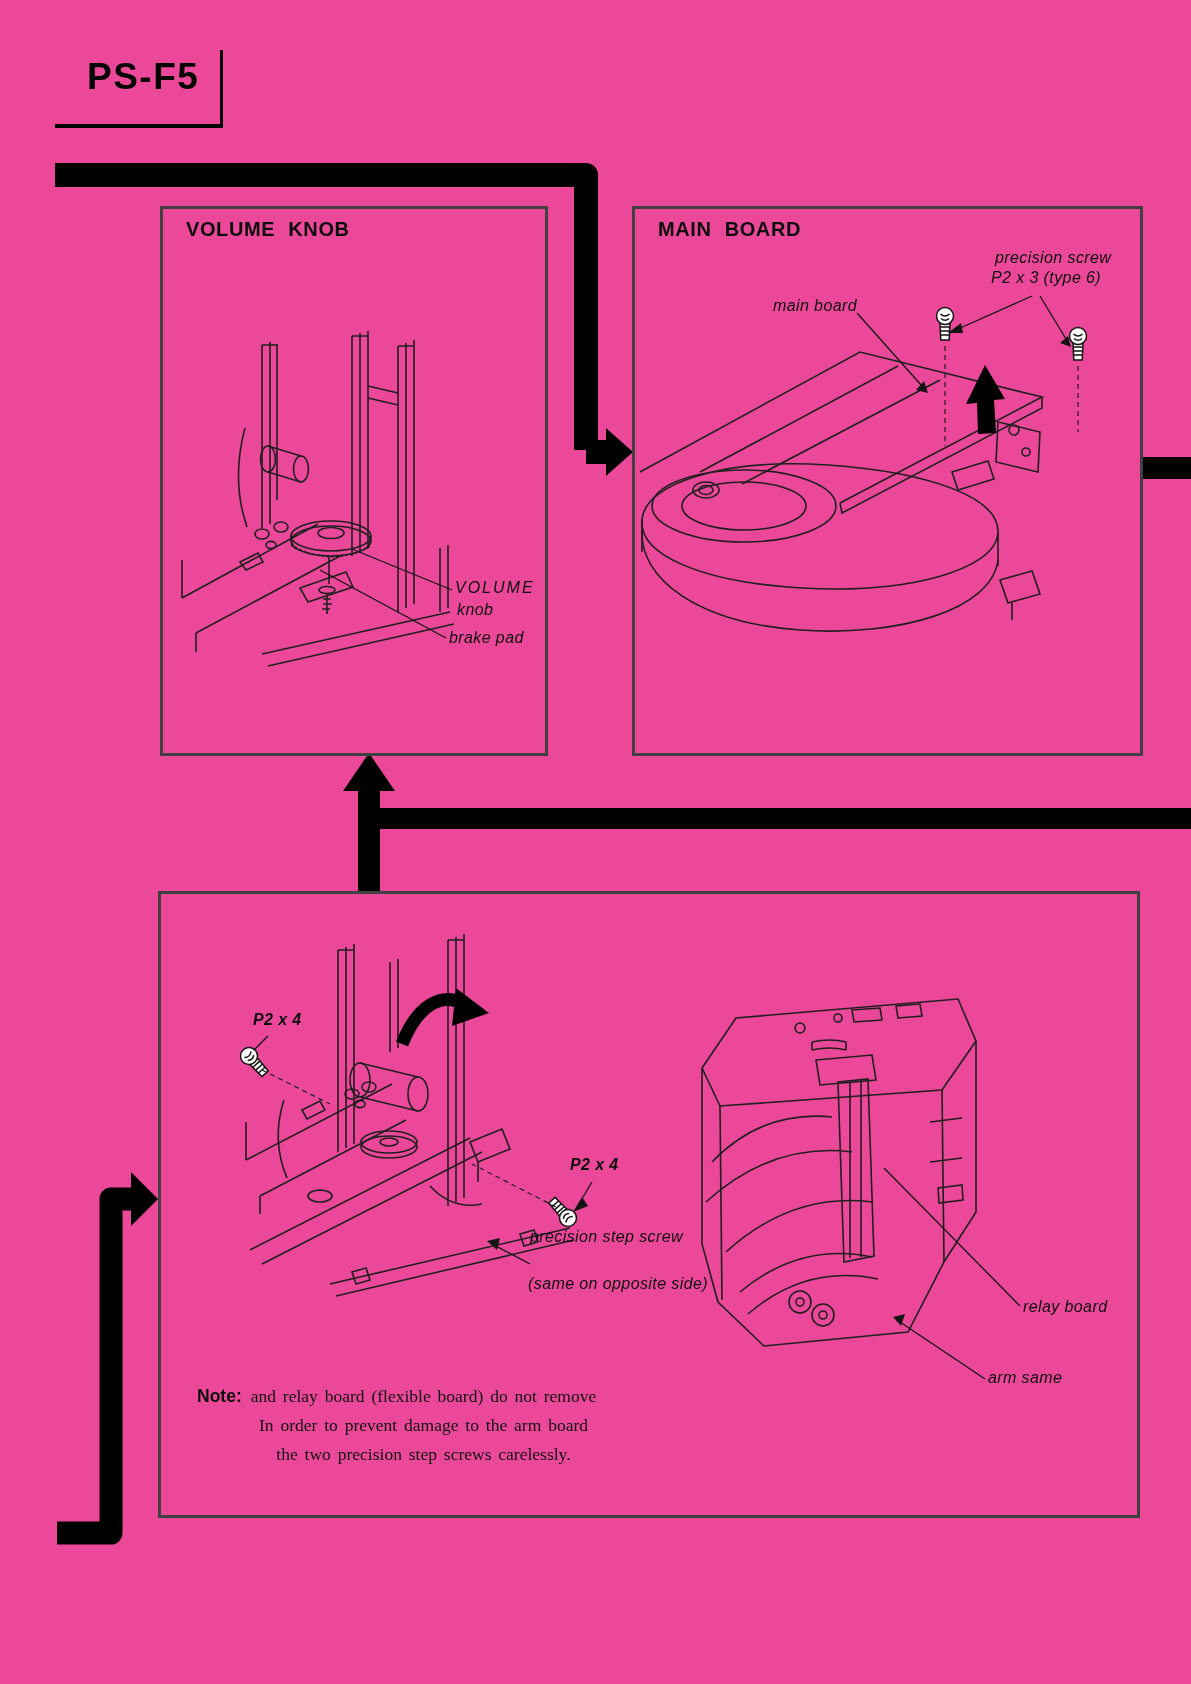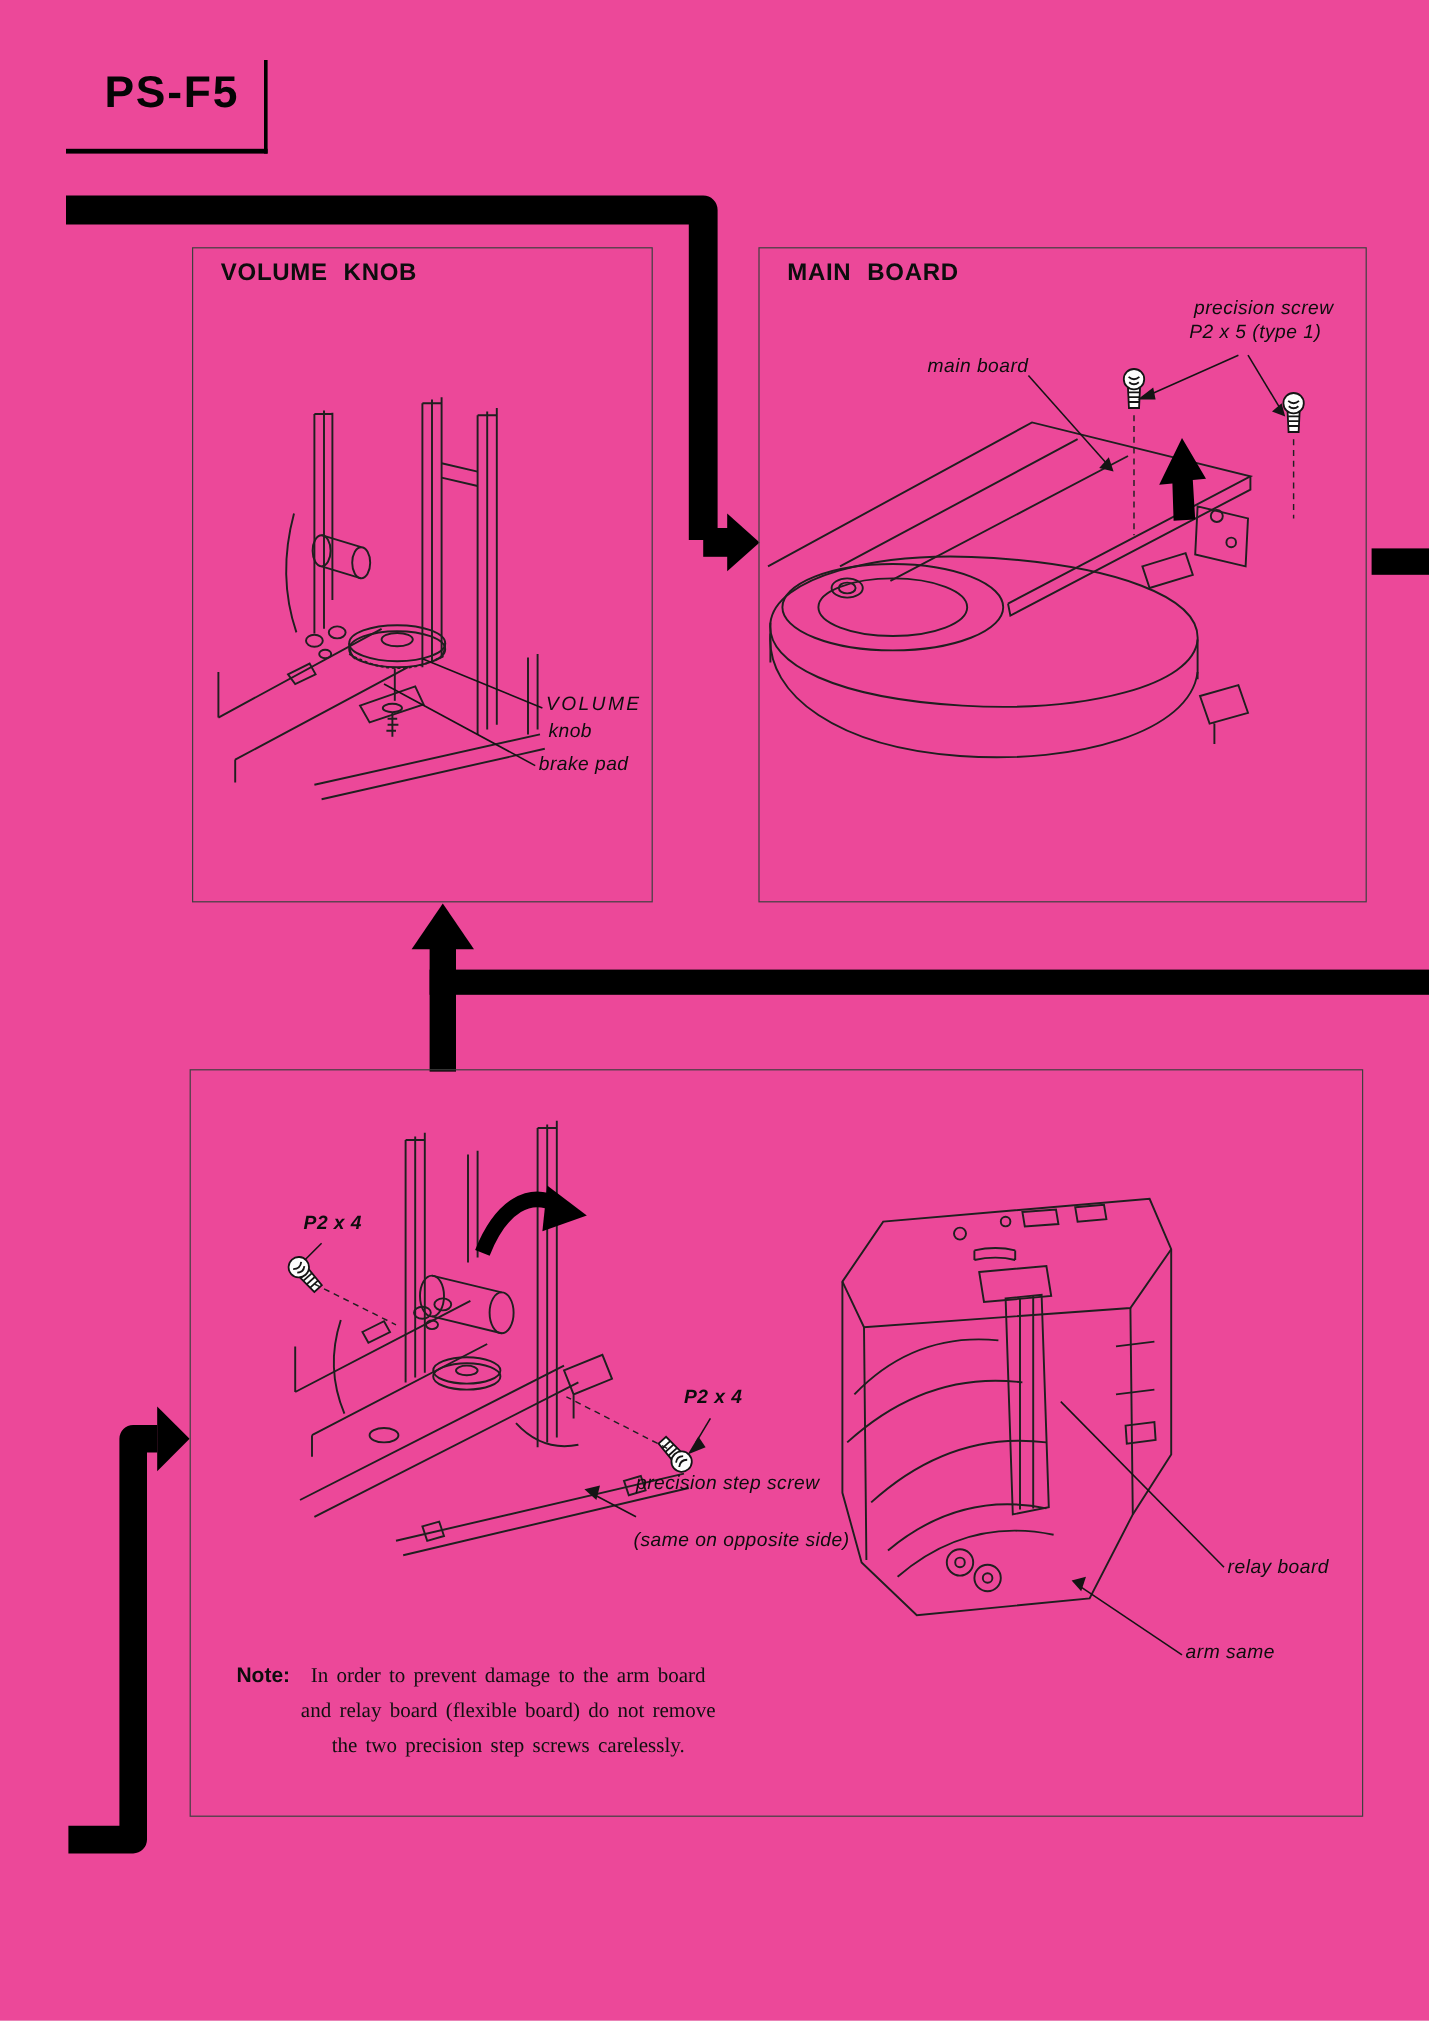--- a/index.html
+++ b/index.html
@@ -6,21 +6,21 @@
   .page{
     position:relative;width:1191px;height:1684px;background:#ec4899;
     font-family:"Liberation Sans", sans-serif;overflow:hidden;margin:0 auto;
     color:#0d0d0d;
   }
   .art{position:absolute;left:0;top:0;}
   .model-box{position:absolute;left:55px;top:50px;width:165px;height:74px;
     border-right:3px solid #000;border-bottom:4px solid #000;}
   .model{position:absolute;left:32px;top:6px;font-size:37px;font-weight:bold;
     letter-spacing:1.5px;color:#050505;}
-  .panel{position:absolute;border:1px solid #404040;background:transparent;}
+  .panel{position:absolute;border:3px solid #404040;background:transparent;}
   .panel-vk{left:160px;top:206px;width:382px;height:544px;}
   .panel-mb{left:632px;top:206px;width:505px;height:544px;}
   .panel-bottom{left:158px;top:891px;width:976px;height:621px;}
   .panel-title{position:absolute;left:23px;top:9px;font-weight:bold;font-size:20px;
     letter-spacing:.6px;word-spacing:7px;color:#0d0d0d;white-space:nowrap;}
   .lbl{position:absolute;font-style:italic;font-size:16px;line-height:20.5px;
     color:#0d0d0d;white-space:nowrap;letter-spacing:.4px;}
   .lbl.b{font-weight:bold;}
   .note{position:absolute;left:197px;top:1382px;display:flex;gap:9px;text-align:center;}
   .note-title{font-weight:bold;font-size:17.5px;line-height:29px;}
@@ -204,33 +204,33 @@
   <div class="panel panel-mb">
     <div class="panel-title">MAIN BOARD</div>
   </div>
   <div class="panel panel-bottom"></div>
 
   <div class="lbl" style="left:455px;top:578px;letter-spacing:2px;">VOLUME</div>
   <div class="lbl" style="left:457px;top:600px;">knob</div>
   <div class="lbl" style="left:449px;top:628px;">brake pad</div>
 
   <div class="lbl" style="left:995px;top:248px;">precision screw</div>
-  <div class="lbl" style="left:991px;top:268px;">P2 x 5 (type 1)</div>
+  <div class="lbl" style="left:991px;top:268px;">P2 x 3 (type 6)</div>
   <div class="lbl" style="left:773px;top:296px;">main board</div>
 
   <div class="lbl b" style="left:253px;top:1010px;">P2 x 4</div>
   <div class="lbl b" style="left:570px;top:1155px;">P2 x 4</div>
   <div class="lbl" style="left:530px;top:1227px;text-align:center;">precision step screw</div>
   <div class="lbl" style="left:528px;top:1274px;">(same on opposite side)</div>
   <div class="lbl" style="left:1023px;top:1297px;">relay board</div>
   <div class="lbl" style="left:988px;top:1368px;">arm same</div>
 
   <div class="note">
     <div class="note-title">Note:</div>
     <div class="note-lines">
+      <div>and relay board (flexible board) do not remove</div>
       <div>In order to prevent damage to the arm board</div>
-      <div>and relay board (flexible board) do not remove</div>
       <div>the two precision step screws carelessly.</div>
     </div>
   </div>
 
 
 </div>
 
 </body></html>

